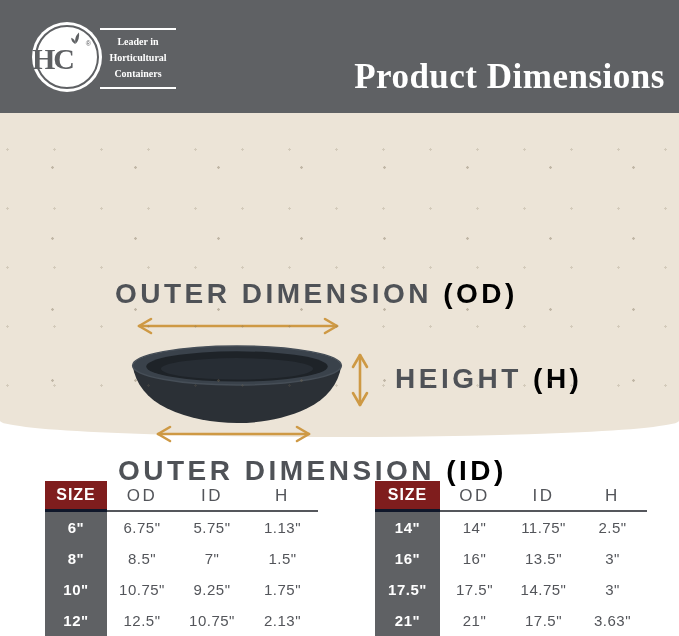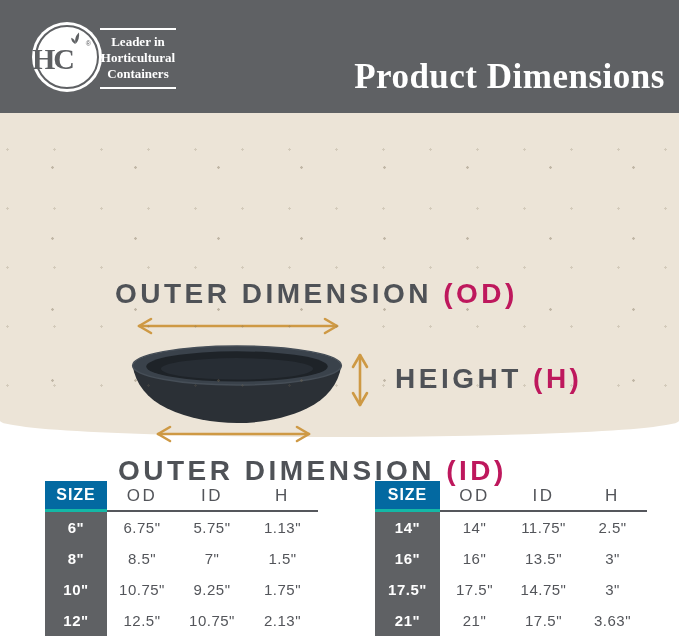--- a/index.html
+++ b/index.html
@@ -30,21 +30,21 @@
     position:absolute; right:11px; top:18px; font-size:7px; color:#5E6063;
     font-family:"Liberation Sans", sans-serif;
   }
   .logo-leaf { position:absolute; left:36px; top:10px; }
   .tagline-block {
     position:absolute; left:94px; top:28px; width:88px; text-align:center;
   }
   .tagline-rule { width:76px; height:2px; background:#ffffff; margin:0 auto; }
   .tagline-text {
     color:#ffffff; font-family:"Liberation Serif", serif;
-    font-size:13px; line-height:16px; font-weight:bold;
+    font-size:10px; line-height:16px; font-weight:bold;
     padding:4px 0 5px 0;
   }
   .title-wrap {
     position:absolute; left:340px; top:38px; width:339px; text-align:center;
   }
   .page-title {
     color:#ffffff; font-family:"Liberation Serif", serif;
     font-size:35px; line-height:38px; font-weight:bold; letter-spacing:0.5px;margin-top:20px;
   }
 
@@ -61,41 +61,41 @@
       radial-gradient(circle, rgba(122,110,88,.22) 1px, transparent 1.4px);
     background-size:83px 71px, 47px 59px;
     background-position:11px 19px, 31px 7px;
     pointer-events:none;
   }
   .dim-label {
     position:absolute; white-space:nowrap;
     font-size:28px; line-height:28px; font-weight:bold;
     letter-spacing:3.5px; color:#4F5257;
   }
-  .dim-abbr { color:#be185d;margin-top:24px; }
+  .dim-abbr { color:#000000;margin-top:24px; }
   .arrow { position:absolute; }
   .od-label { left:115px; top:167px; }
   .od-arrow { left:133px; top:203px; }
   .saucer { position:absolute; left:128px; top:230px; }
   .h-arrow { left:350px; top:236px; }
   .h-label { left:395px; top:252px; }
   .id-arrow { left:152px; top:311px; }
   .id-label { left:118px; top:344px; }
 
   
   .dim-table {
     position:absolute; top:481px; display:grid;
     grid-template-rows:repeat(5, 31px);
   }
   .table-left  { left:45px;  grid-template-columns:62px 70px 70px 71px; }
   .table-right { left:375px; grid-template-columns:65px 69px 69px 69px; }
   .cell { display:flex; align-items:center; justify-content:center; }
   .size-h {
-    background:#0369a1; color:#ffffff; font-weight:bold; font-size:16px;
-    letter-spacing:1px; border-bottom:3px solid #14b8a6;
+    background:#7f1d1d; color:#ffffff; font-weight:bold; font-size:16px;
+    letter-spacing:1px; border-bottom:3px solid #0f172a;
   }
   .col-h {
     color:#53555A; font-size:17px; letter-spacing:2.5px;
     border-bottom:2px solid #55575C;
   }
   .size-c {
     background:#5F6164; color:#ffffff; font-weight:bold; font-size:15px;
     letter-spacing:0.5px;
   }
   .val { color:#53555A; font-size:15px; letter-spacing:0.5px; }

